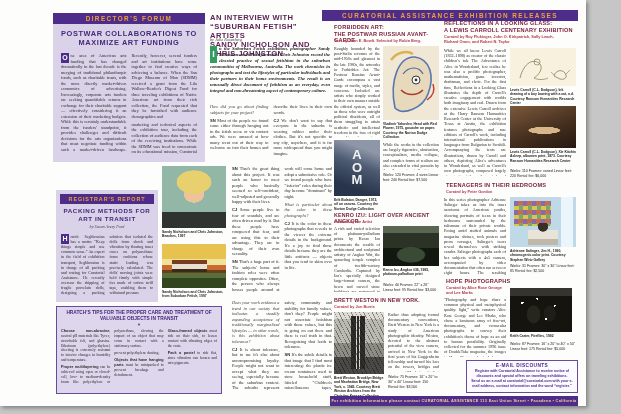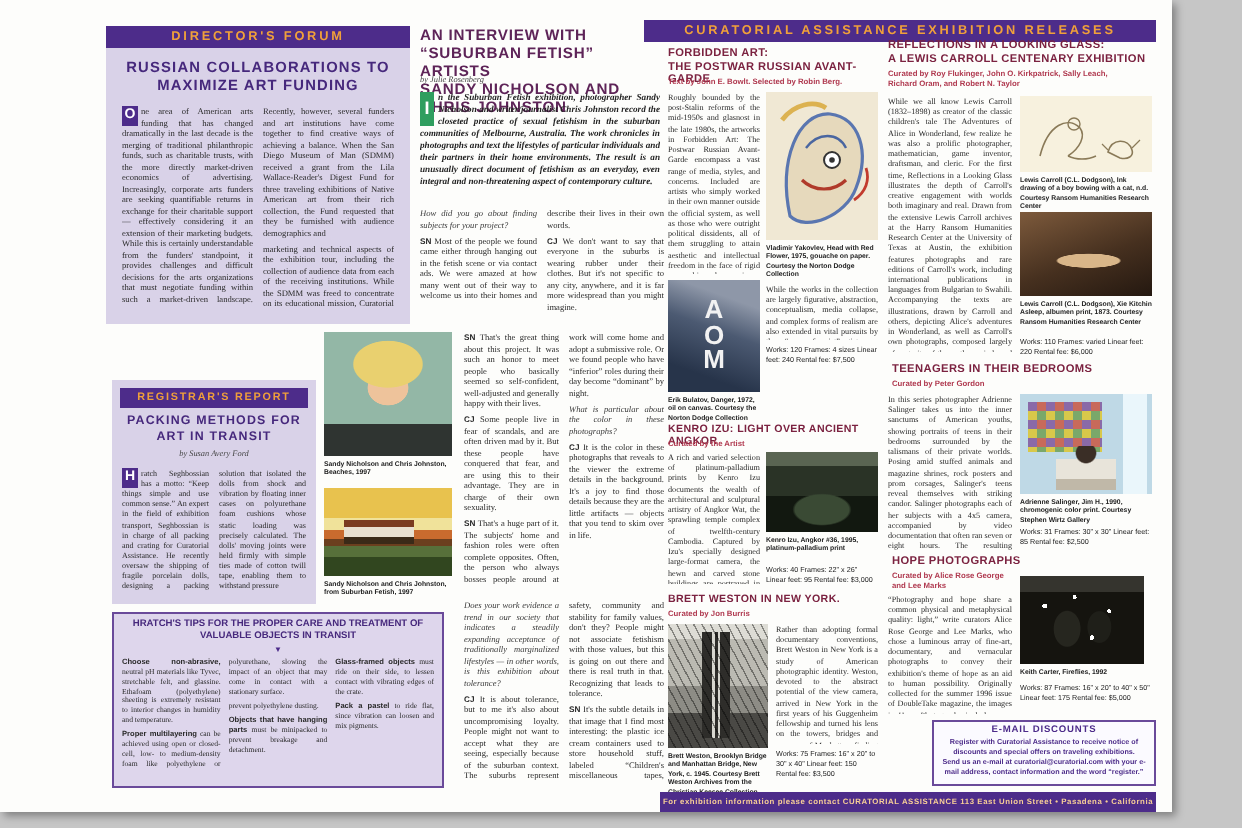--- a/index.html
+++ b/index.html
@@ -82,21 +82,21 @@
         letter-spacing:.3px;text-align:center;line-height:10px;height:10px;overflow:hidden}
   svg{display:block}
 </style>
 </head>
 <body>
 
 <div class="page">
 
   <section class="abs lav" style="left:53px;top:13px;width:152px;height:149px">
     <div class="banner">DIRECTOR'S FORUM</div>
-    <h2 class="h-dir">RUSSIAN COLLABORATIONS TO MAXIMIZE ART FUNDING</h2>
+    <h2 class="h-dir">POSTWAR COLLABORATIONS TO MAXIMIZE ART FUNDING</h2>
     <div class="abs body-sm cols2" style="left:8px;top:40px;width:136px;height:103px">
       <p><span class="dc">O</span><span>ne area of American arts funding that has changed dramatically in the last decade is the merging of traditional philanthropic funds, such as charitable trusts, with the more directly market-driven economics of advertising. Increasingly, corporate arts funders are seeking quantifiable returns in exchange for their charitable support — effectively considering it an extension of their marketing budgets. While this is certainly understandable from the funders' standpoint, it provides challenges and difficult decisions for the arts organizations that must negotiate funding within such a market-driven landscape. Recently, however, several funders and art institutions have come together to find creative ways of achieving a balance. When the San Diego Museum of Man (SDMM) received a grant from the Lila Wallace-Reader's Digest Fund for three traveling exhibitions of Native American art from their rich collection, the Fund requested that they be furnished with audience demographics and</span></p>
       <p>marketing and technical aspects of the exhibition tour, including the collection of audience data from each of the receiving institutions. While the SDMM was freed to concentrate on its educational mission, Curatorial Assistance provided the Fund with the information necessary to track the performance of its philanthropy, as well as inform its publishing market. Collaboration between arts organizations from both nonprofit and for-profit sectors is another area of creative entrepreneurship. The Gerald and Virginia Oppenheimer Trust has recently provided generous funding for the Curatorial Assistance traveling exhibition of photographer John Swope, whose behind-the-scenes documents of Hollywood's Golden Era were first published in the 1939 Random House book Camera Over Hollywood. Curatorial Assistance brought the Trust together with the LightBringer Project, a Pasadena based nonprofit organization that will provide school outreach programming and public relations promotions for the exhibition.</p>
     </div>
   </section>
 
   <h1 class="abs hl" style="left:210px;top:14px;width:124px">
     <span>AN INTERVIEW WITH “SUBURBAN FETISH” ARTISTS</span><br><span>SANDY NICHOLSON AND CHRIS JOHNSTON</span>
   </h1>
   <p class="abs byline" style="left:210px;top:37px">by Julie Rosenberg</p>

